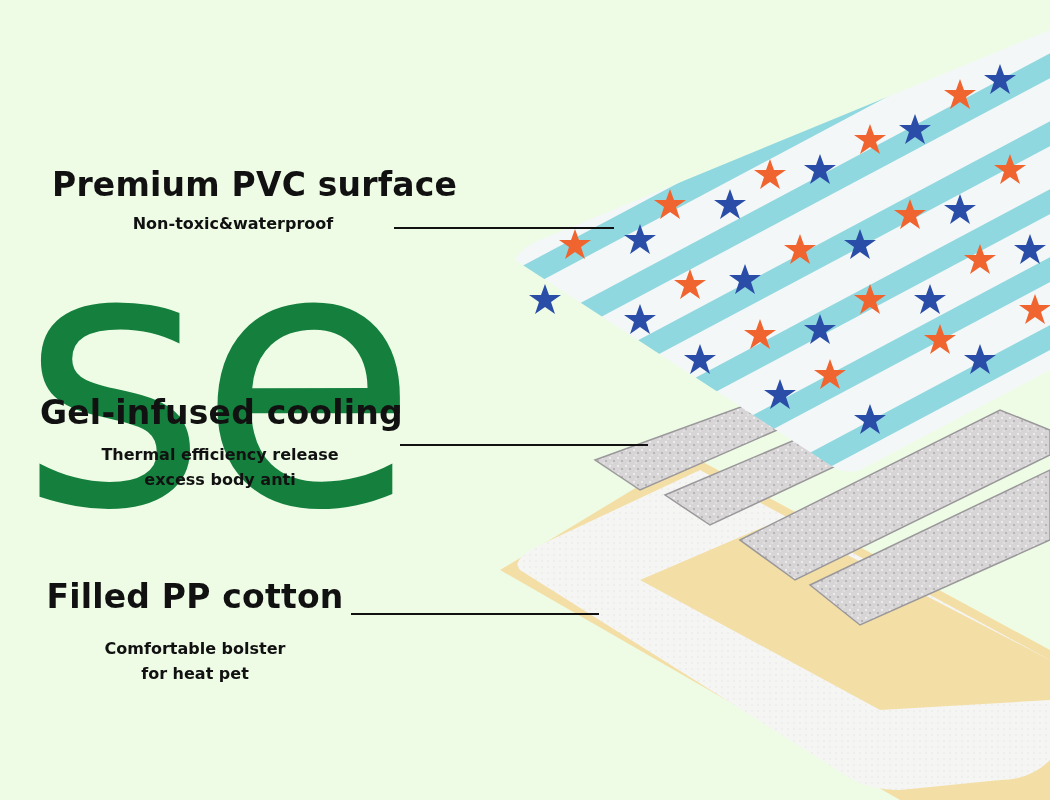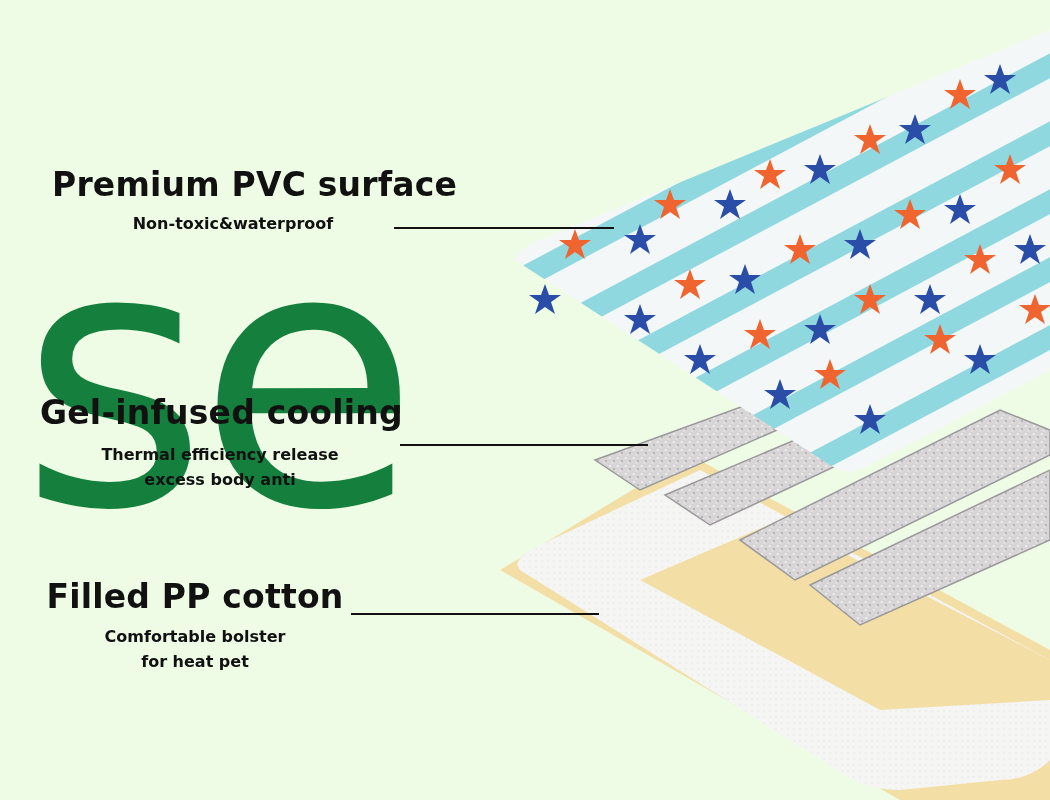--- a/index.html
+++ b/index.html
@@ -102,16 +102,16 @@
 
 <div class="label" style="left:40px;top:393px;width:360px;text-align:center;">
   <div class="t">Gel-infused cooling</div>
   <div class="s" style="margin-top:10px;">Thermal efficiency release</div>
   <div class="s">excess body anti</div>
 </div>
 <div class="line" style="left:400px;top:444px;width:248px;"></div>
 
 <div class="label" style="left:40px;top:577px;width:310px;text-align:center;">
   <div class="t">Filled PP cotton</div>
-  <div class="s" style="margin-top:8px;">Comfortable bolster</div>
+  <div class="s" style="margin-top:20px;">Comfortable bolster</div>
   <div class="s">for heat pet</div>
 </div>
 <div class="line" style="left:351px;top:613px;width:248px;"></div>
 
 </body></html>

